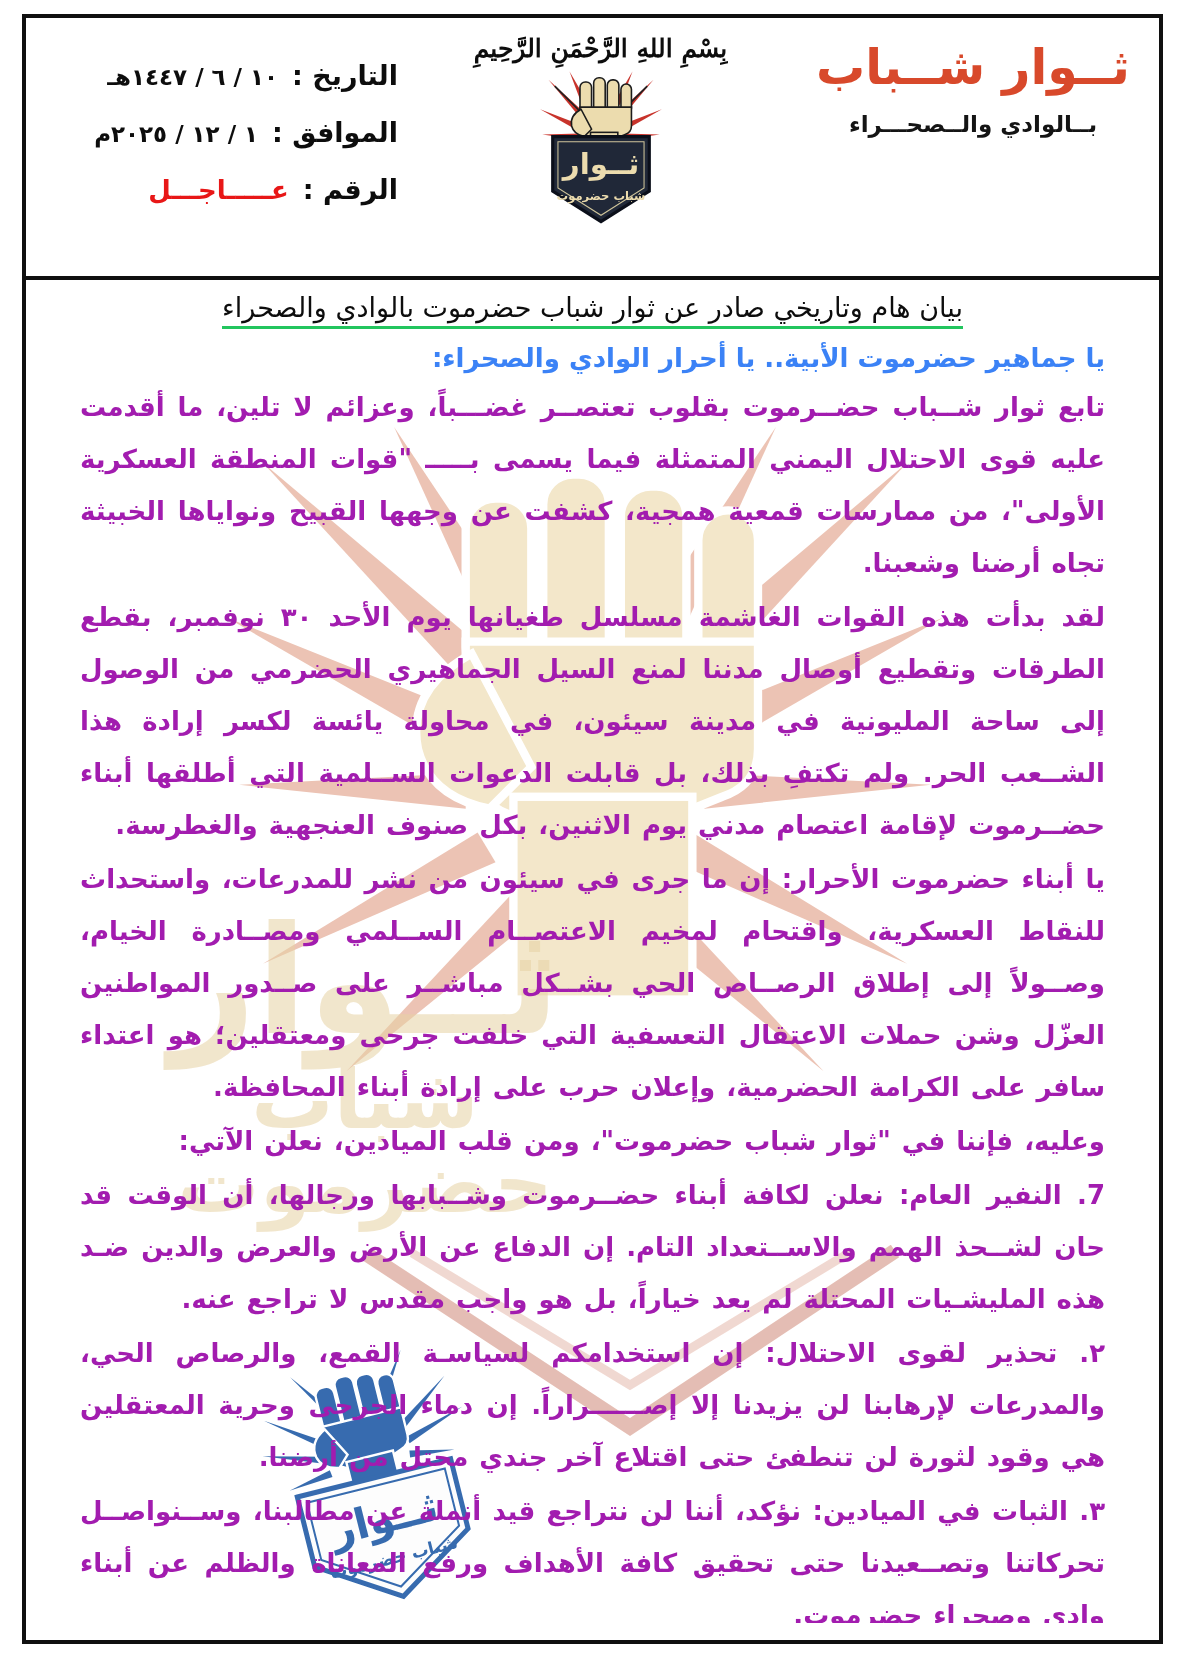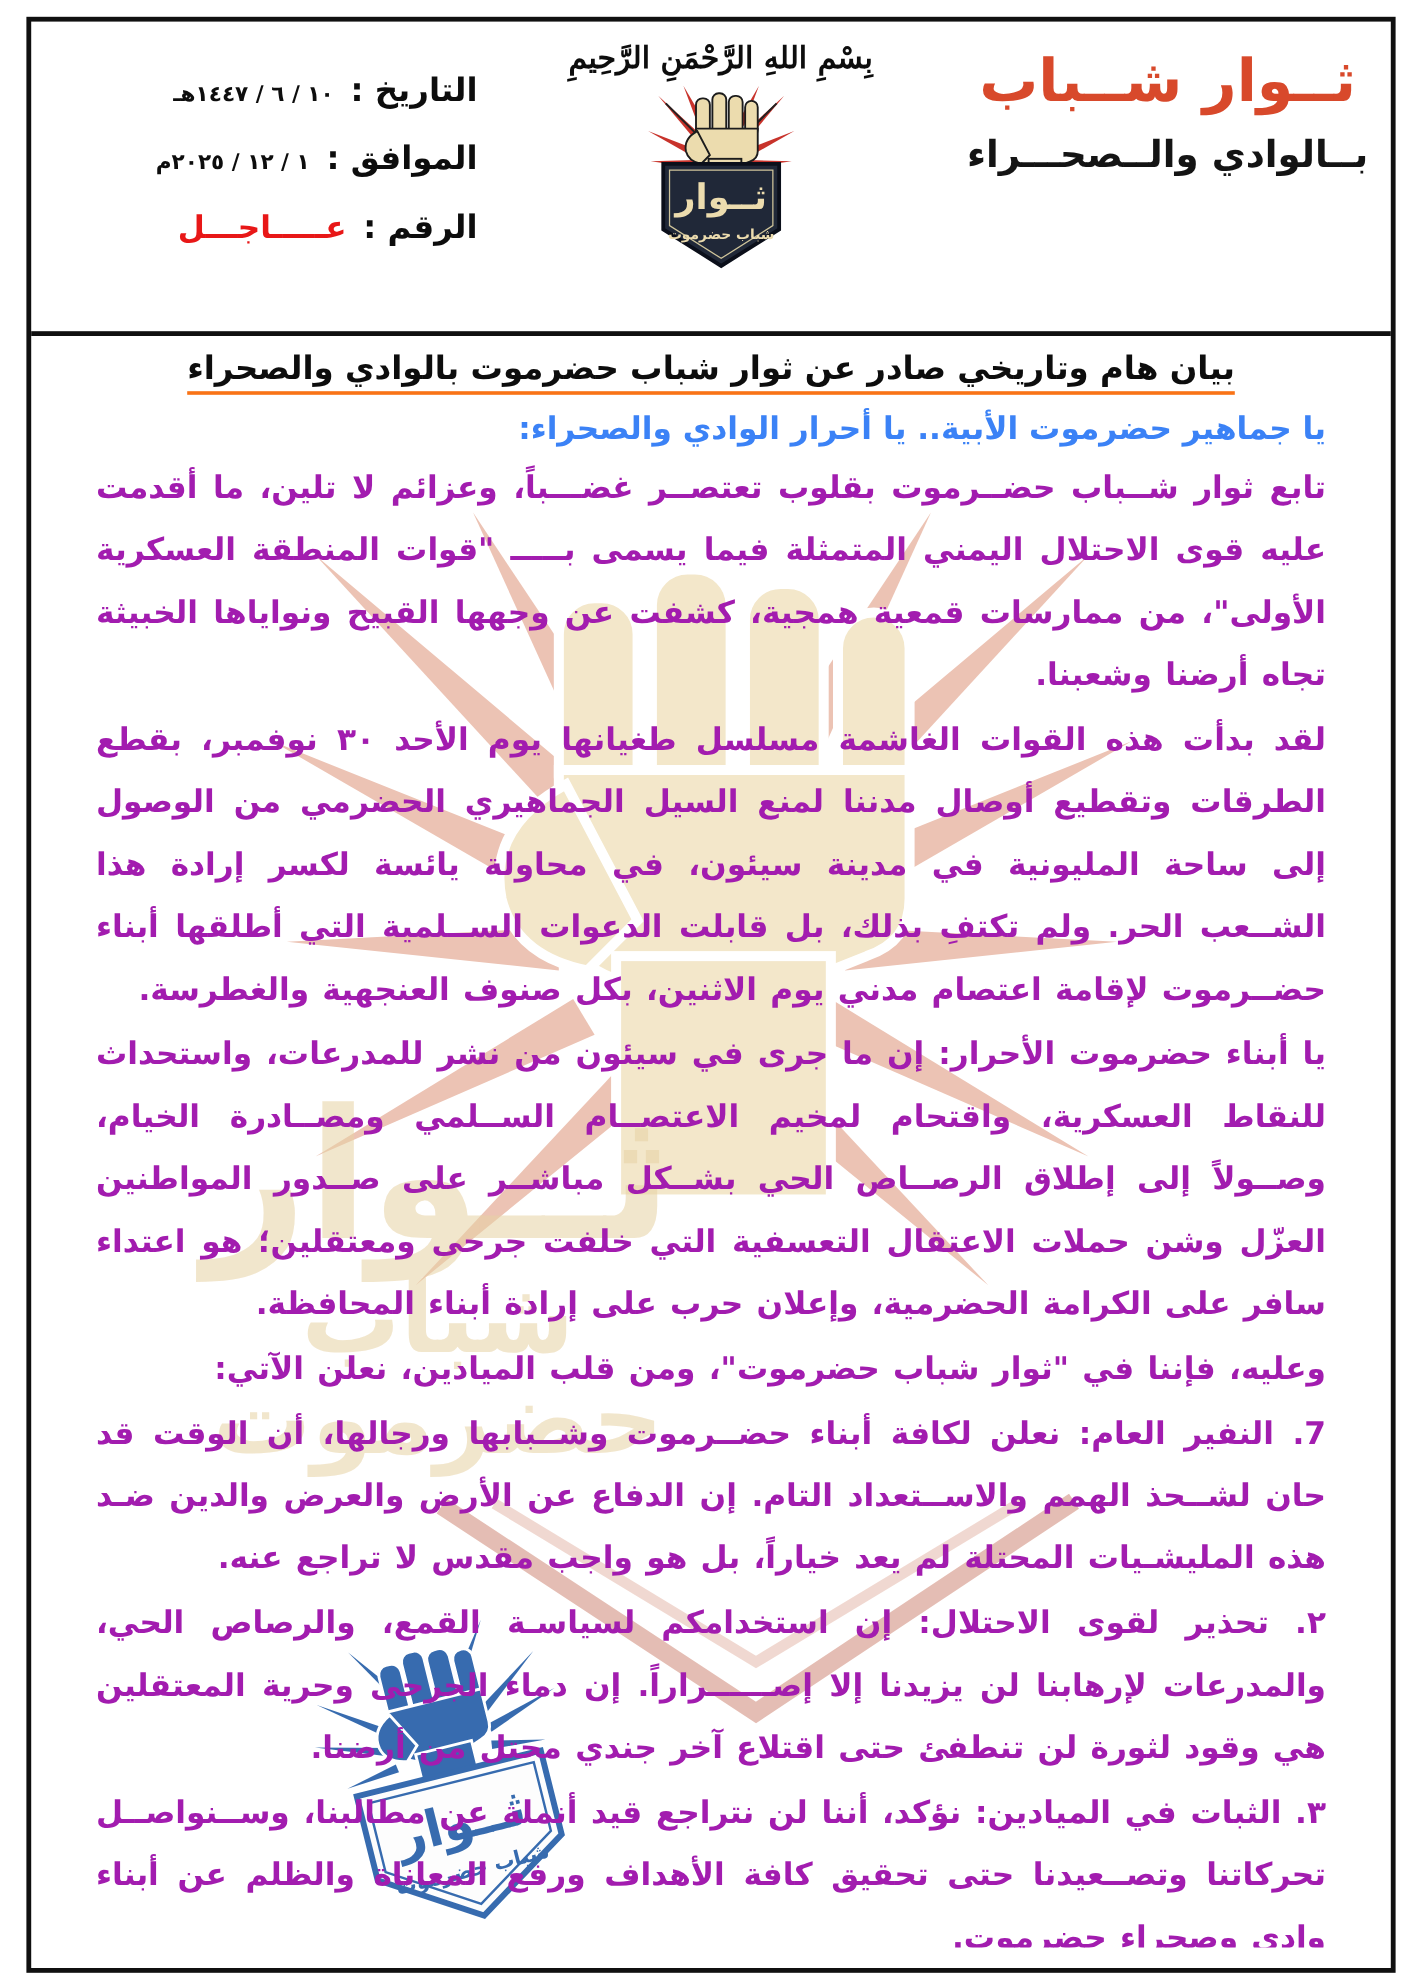--- a/index.html
+++ b/index.html
@@ -13,34 +13,34 @@
   .wm-words { position:absolute; left:130px; top:905px; width:470px; text-align:center; color:#e7d2a4; opacity:.55; font-weight:bold; line-height:1.02; }
   .wm-words .w1 { font-size:150px; }
   .wm-words .w2 { font-size:82px; letter-spacing:2px; }
   .wm-chevron { position:absolute; left:350px; top:1245px; opacity:.75; }
   .stamp { position:absolute; left:258px; top:1338px; transform:rotate(-14deg); opacity:.96; }
 
   
   .doc-header { position:absolute; top:0; left:0; right:0; height:262px; border-bottom:4px solid #101010; display:flex; flex-direction:row; padding:6px 10px 0 10px; z-index:1; }
   .org-block { width:352px; text-align:center; padding-top:18px; }
   .org-title { font-size:49px; font-weight:bold; color:#d8492b; line-height:1.08; letter-spacing:-1px; }
-  .org-sub { margin-top:16px; font-size:31px; font-weight:bold; color:#141414; }
+  .org-sub { margin-top:16px; font-size:23px; font-weight:bold; color:#141414; }
   .center-block { flex:1; display:flex; flex-direction:column; align-items:center; }
   .basmala { font-family:"DejaVu Serif", serif; font-weight:bold; font-size:25px; color:#0d0d0d; margin-top:10px; }
   .emblem { margin-top:4px; }
   .meta-block { width:368px; display:flex; flex-direction:column; gap:26px; padding-top:36px; padding-right:6px; }
   .meta-row { display:flex; align-items:baseline; justify-content:flex-start; gap:14px; }
   .meta-label { font-size:27px; font-weight:bold; color:#0d0d0d; white-space:nowrap; }
-  .meta-value { font-size:18px; font-weight:bold; color:#0d0d0d; white-space:nowrap; }
+  .meta-value { font-size:23px; font-weight:bold; color:#0d0d0d; white-space:nowrap; }
   .meta-value.urgent { color:#e81717; font-size:26px; }
 
   
   .doc-body { position:absolute; top:266px; left:26px; right:26px; bottom:17px; z-index:1; display:flex; flex-direction:column; padding:8px 28px 0 28px; overflow:hidden; }
   .stmt-title-wrap { text-align:center; margin-bottom:14px; }
-  .stmt-title { display:inline-block; font-size:27px; font-weight:bold; color:#0d0d0d; border-bottom:3px solid #f97316; padding-bottom:3px; }
+  .stmt-title { display:inline-block; font-size:27px; font-weight:normal; color:#0d0d0d; border-bottom:3px solid #22c55e; padding-bottom:3px; }
   .verse-line { font-size:25px; font-weight:bold; color:#0d0d0d; padding-right:30px; margin-bottom:10px; }
   .verse-suffix { font-size:18px; font-family:"DejaVu Serif", serif; }
   .salutation { font-size:26px; font-weight:bold; color:#3b82f6; margin-bottom:8px; }
   .para { font-size:26px; font-weight:bold; color:#a21caf; text-align:justify; line-height:2.0; word-spacing:2px; margin-bottom:2px; }
 </style>
 </head>
 <body>
 
 <div class="page">
 

